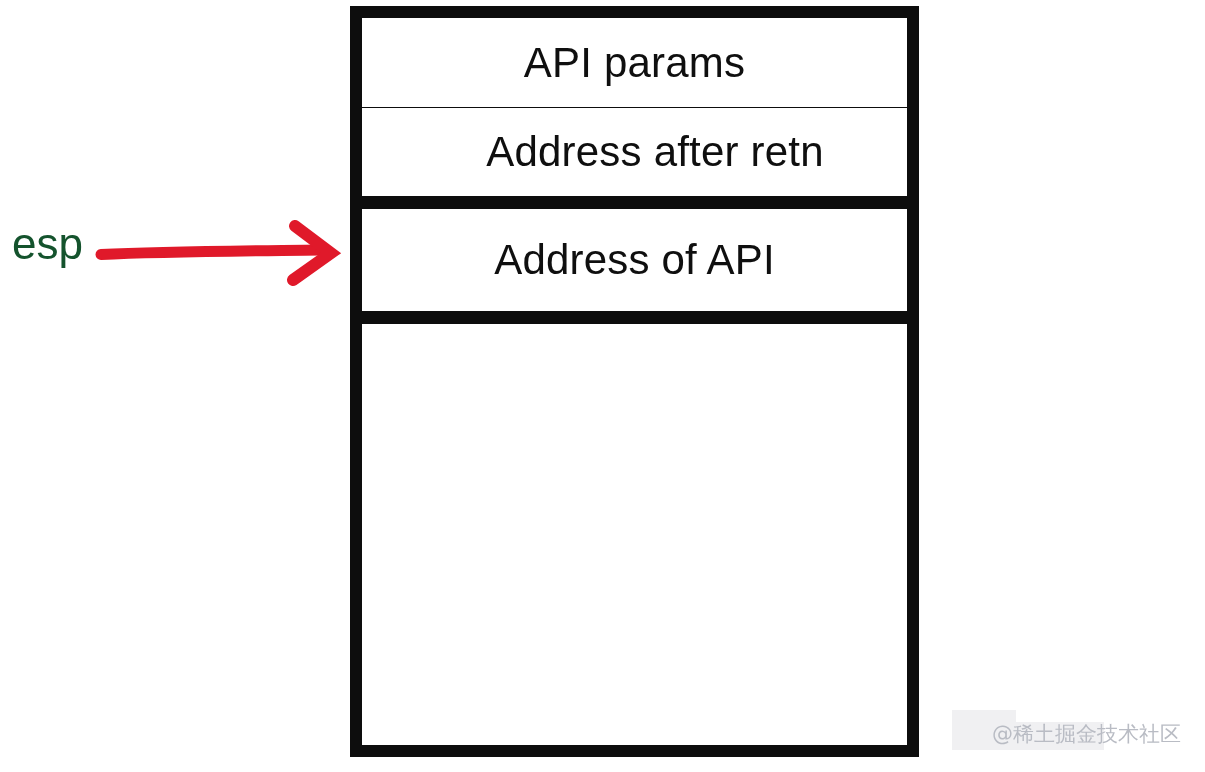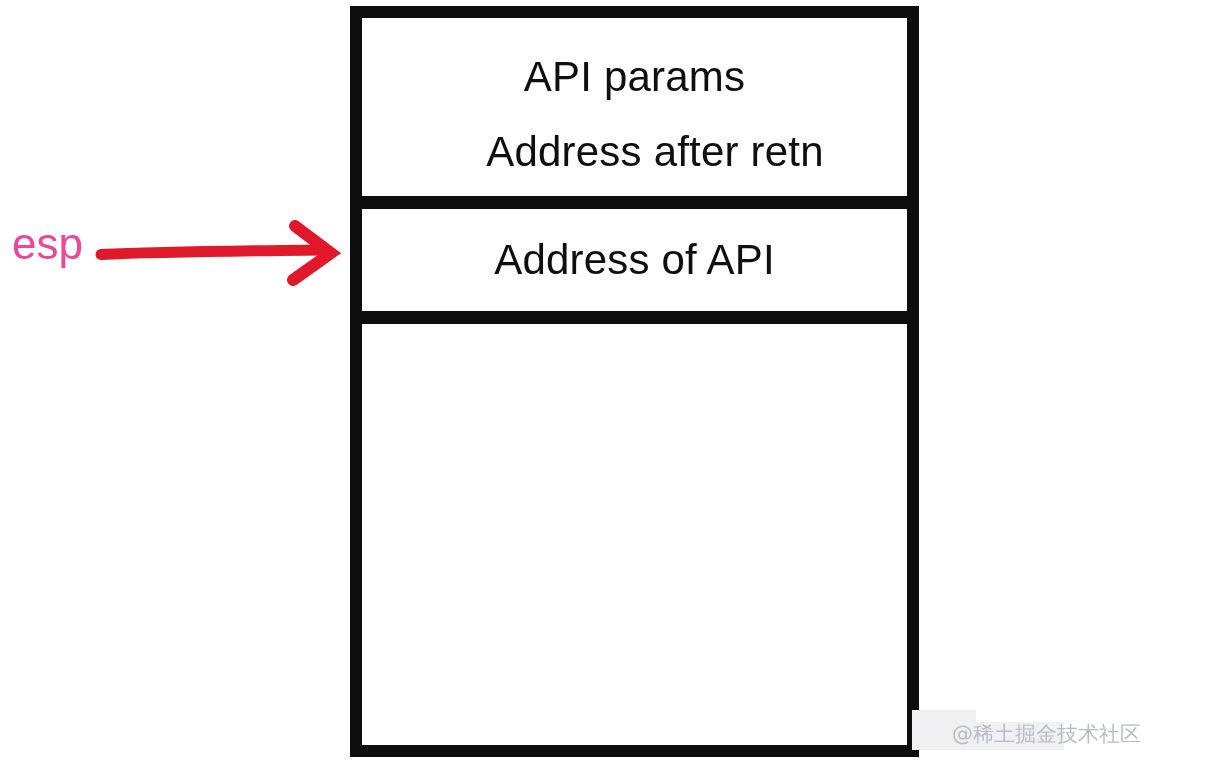--- a/index.html
+++ b/index.html
@@ -50,21 +50,21 @@
   }
   .stack-cell .cell-label {
     font-size: 42px;
     line-height: 1;
     color: #0f0f0f;
     letter-spacing: 0.2px;
     font-weight: 400;
     white-space: nowrap;
   }
 
-  .cell-0 { top: 14px;   height: 102px; }
+  .cell-0 { top: 0px;   height: 102px; }
   .cell-1 { top: 90px;  height: 101px; padding-left: 41px; }
   .cell-2 { top: 191px; height: 115px; }
   .cell-3 {
     top: 306px;
     bottom: 0;
     height: auto;
     border-bottom: none;
   }
 
   
@@ -74,36 +74,36 @@
     top: 216px;
     width: 345px;
     height: 80px;
   }
   .esp-label {
     position: absolute;
     left: 12px;
     top: 6px;
     font-size: 44px;
     line-height: 1;
-    color: #ec4899;
+    color: #14532d;
     font-weight: 400;
     text-align: right;
   }
   .esp-arrow {
     position: absolute;
     left: 95px;
     top: 0px;
     width: 250px;
     height: 80px;
   }
 
   
   .watermark {
     position: absolute;
-    left: 912px;
+    left: 952px;
     top: 706px;
     width: 248px;
     height: 56px;
   }
   .wm-block {
     position: absolute;
     background: #f0f0f2;
   }
   .wm-block-a { left: 0px;  top: 4px;  width: 64px; height: 40px; }
   .wm-block-b { left: 56px; top: 16px; width: 96px; height: 28px; }

